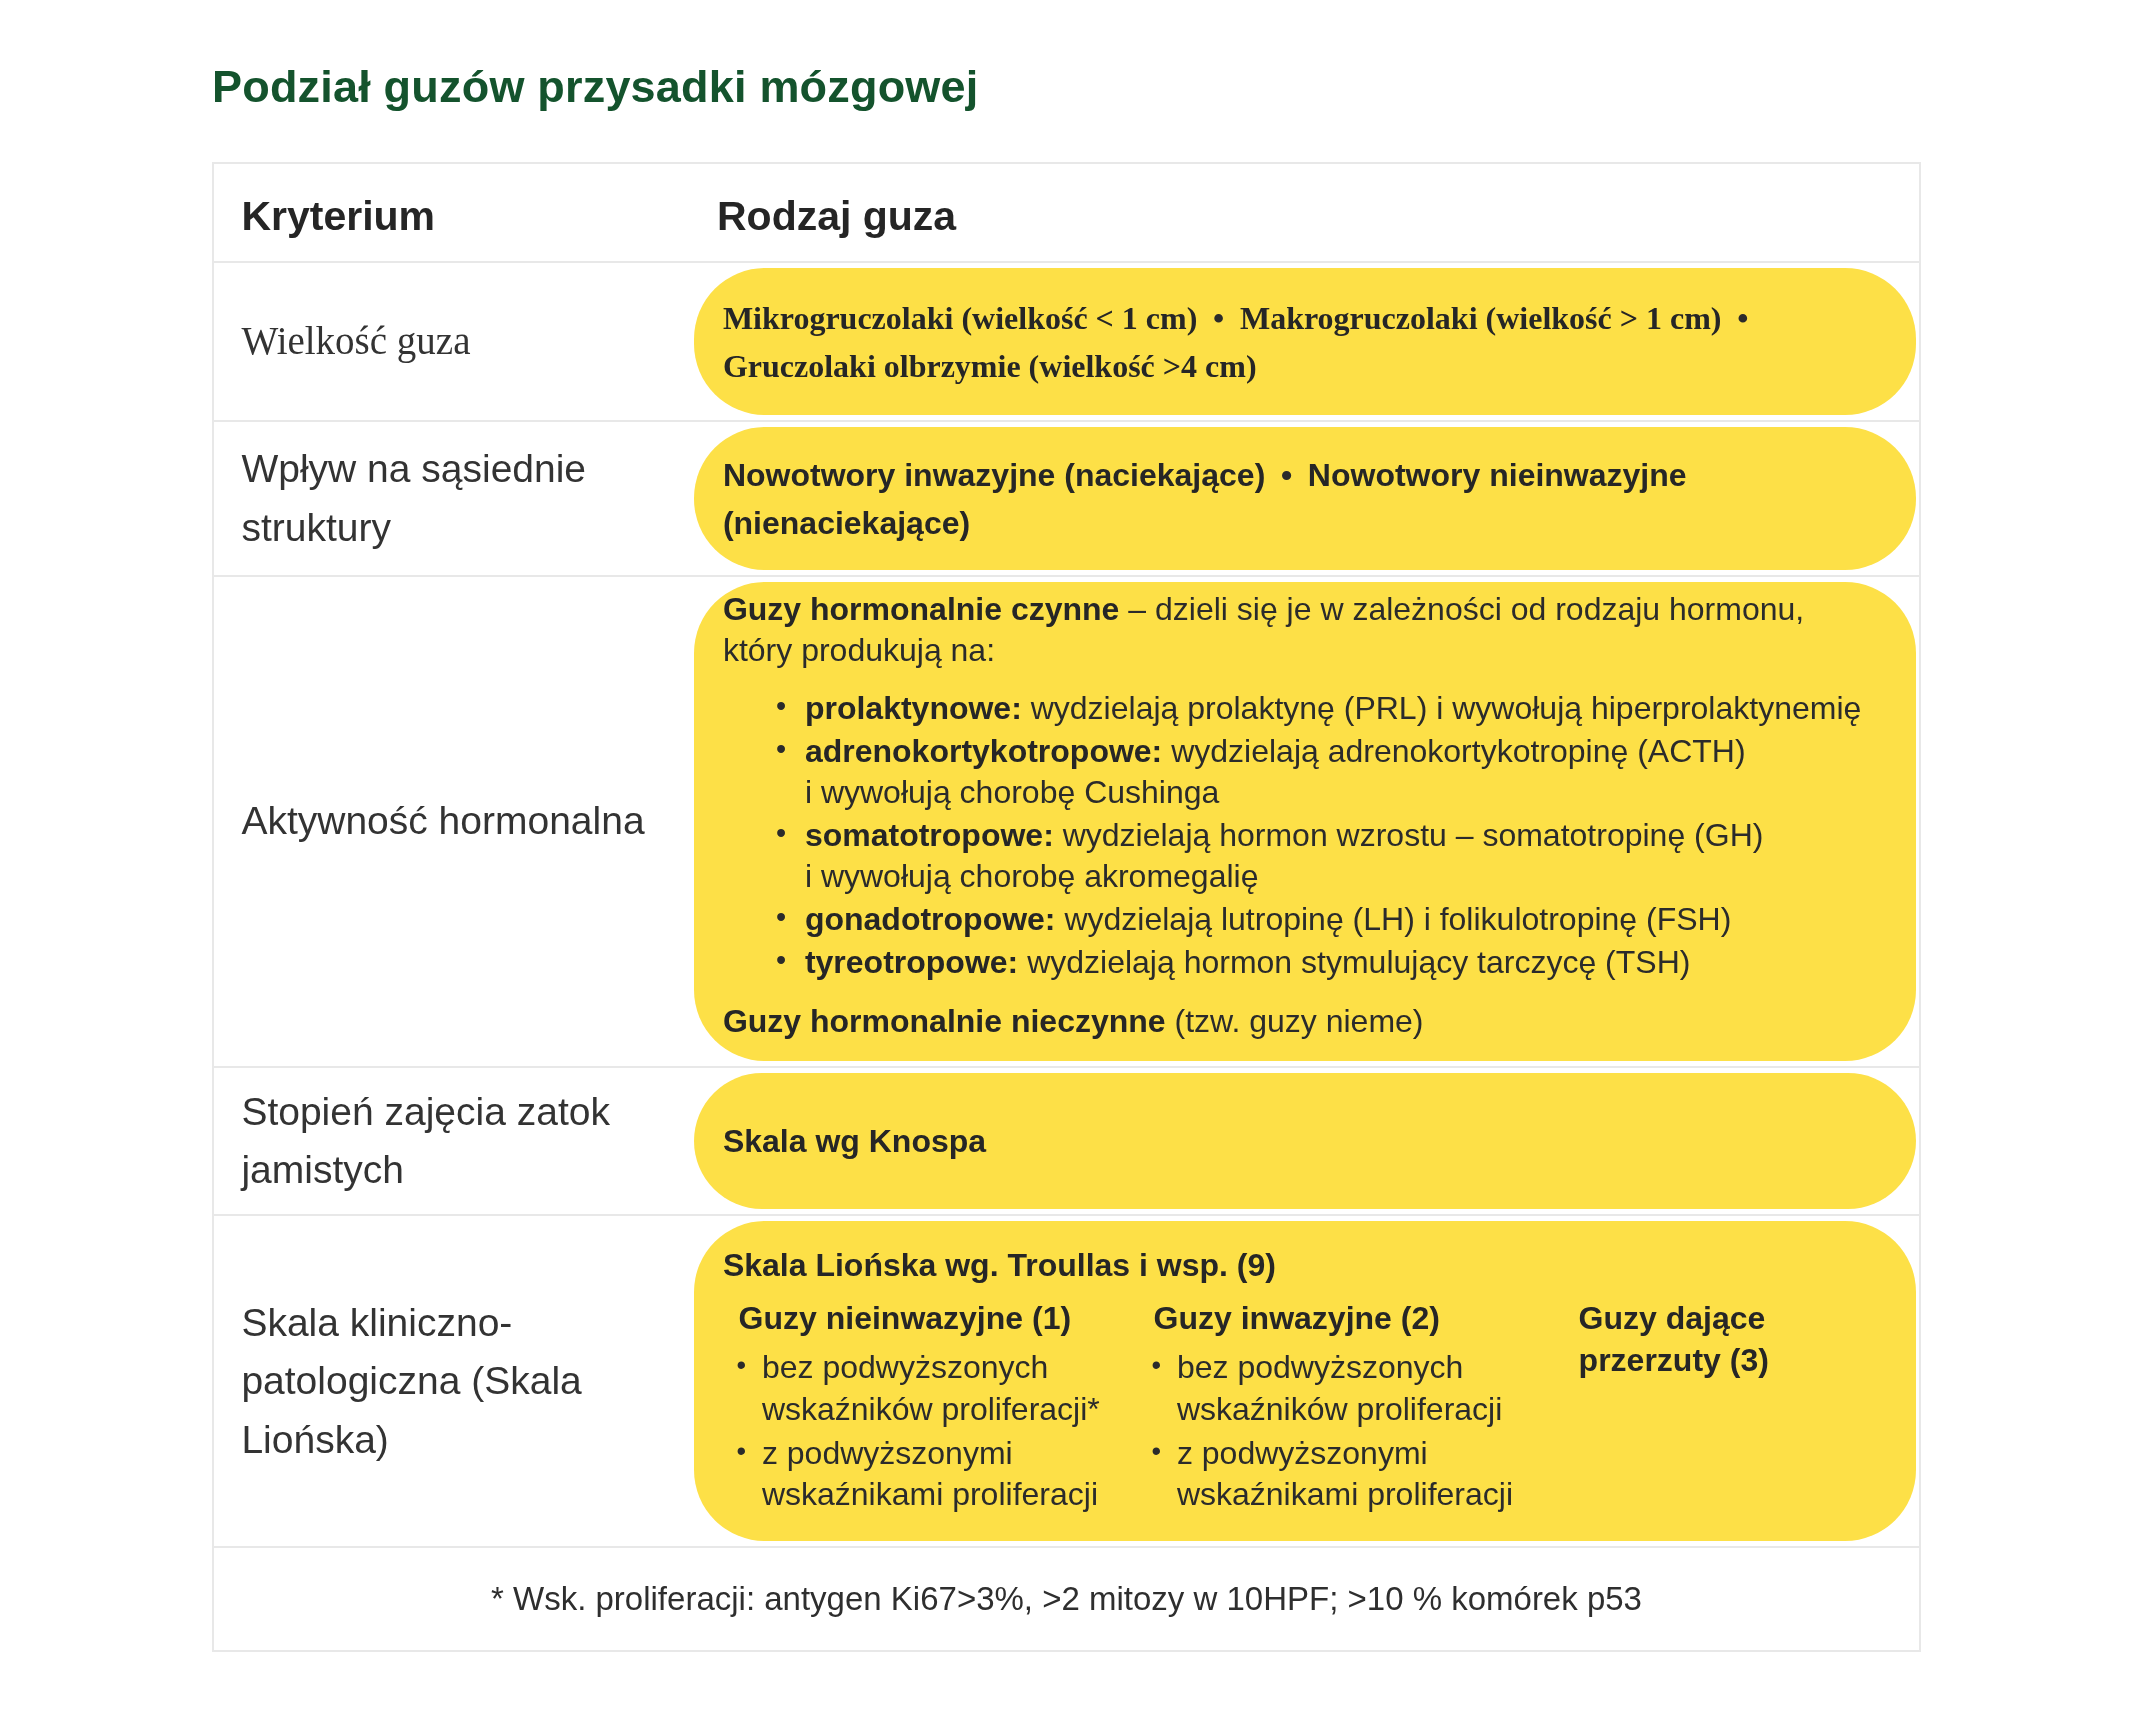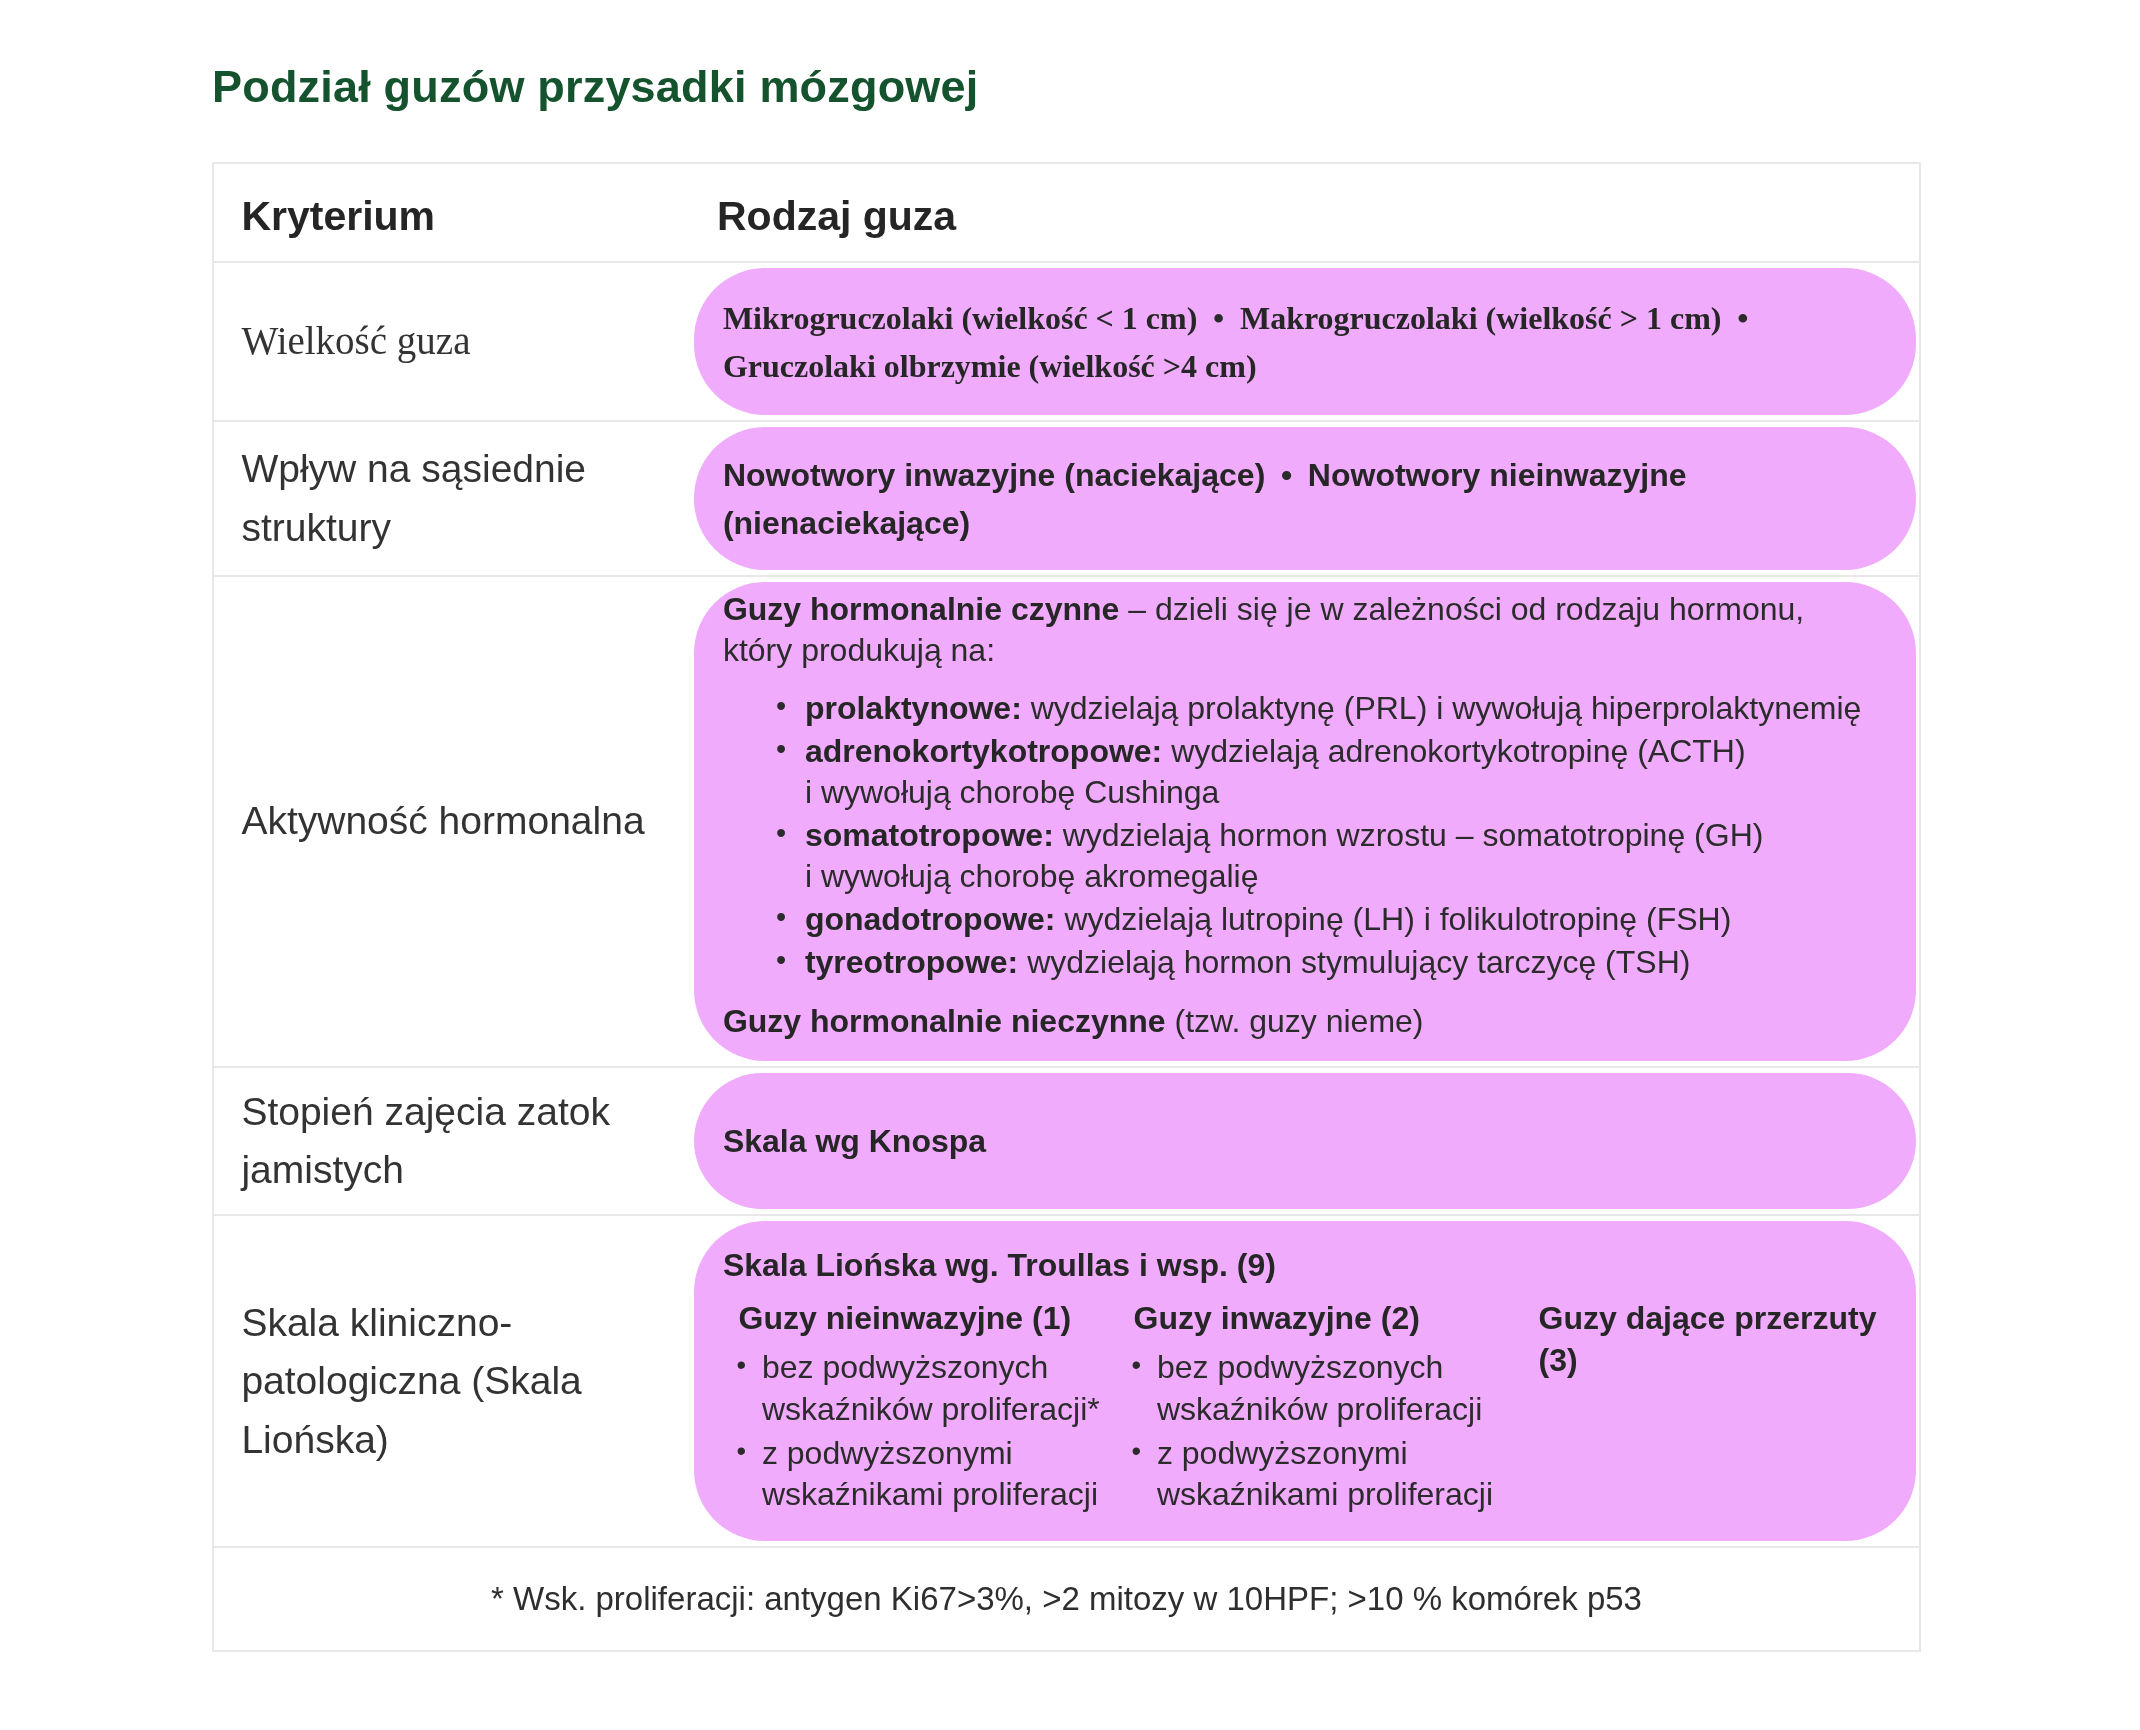--- a/index.html
+++ b/index.html
@@ -32,41 +32,41 @@
     display:flex;align-items:center;
     padding:9.8px 19.6px 9.8px 27.4px;box-sizing:border-box;
     font-size:39px;line-height:1.5;color:#333333;
   }
   .r-header .cell-left,.r-header .cell-right{
     font-size:41px;font-weight:700;color:#252525;margin-top:8px;
   }
   .r-header .cell-right{display:flex;align-items:center;padding-left:29px;}
   .cell-right{position:relative;display:flex;box-sizing:border-box;}
   .bubble{
-    flex:1;margin:4.9px 2.9px 4.9px 5.9px;background:#f0abfc;border-radius:71px;
+    flex:1;margin:4.9px 2.9px 4.9px 5.9px;background:#fde047;border-radius:71px;
     padding:23.5px 37px 23.5px 29px;box-sizing:border-box;
     display:flex;flex-direction:column;justify-content:center;
     font-size:32px;line-height:1.5;color:#2b2b2b;
   }
   .bubble b{font-weight:700;color:#262626;}
   .sep{font-weight:700;margin:0 15.7px;}
   .bubble .line{margin:0;}
   .bubble-hormonal{line-height:1.28;padding-top:7px;padding-bottom:19.6px;}
   .bubble-hormonal p{margin:0;}
   .hbullets{
     list-style:none;margin:15.7px 0;padding:0 0 0 82px;
   }
   .hbullets li{position:relative;margin:2px 0;}
   .hbullets li::before{
     content:"\2022";position:absolute;left:-29px;top:0;
     font-size:29px;color:#2b2b2b;
   }
   .bubble-lyon{justify-content:flex-start;line-height:1.3;}
   .lyon-heading{margin:0 0 11.8px 0;}
-  .lyon-cols{display:flex;align-items:flex-start;}
+  .lyon-cols{display:flex;align-items:flex-start;gap:20px;}
   .lyon-col1{width:395px;}
   .lyon-col2{width:405px;}
   .lyon-col3{flex:1;}
   .lyon-col-title{margin:0 0 7.8px 0;padding-left:15.7px;}
   .lbullets{list-style:none;margin:0;padding:0 0 0 39px;}
   .lbullets li{position:relative;margin:2px 0;}
   .lbullets li::before{
     content:"\2022";position:absolute;left:-25.5px;top:0;
     font-size:27.4px;color:#2b2b2b;
   }

